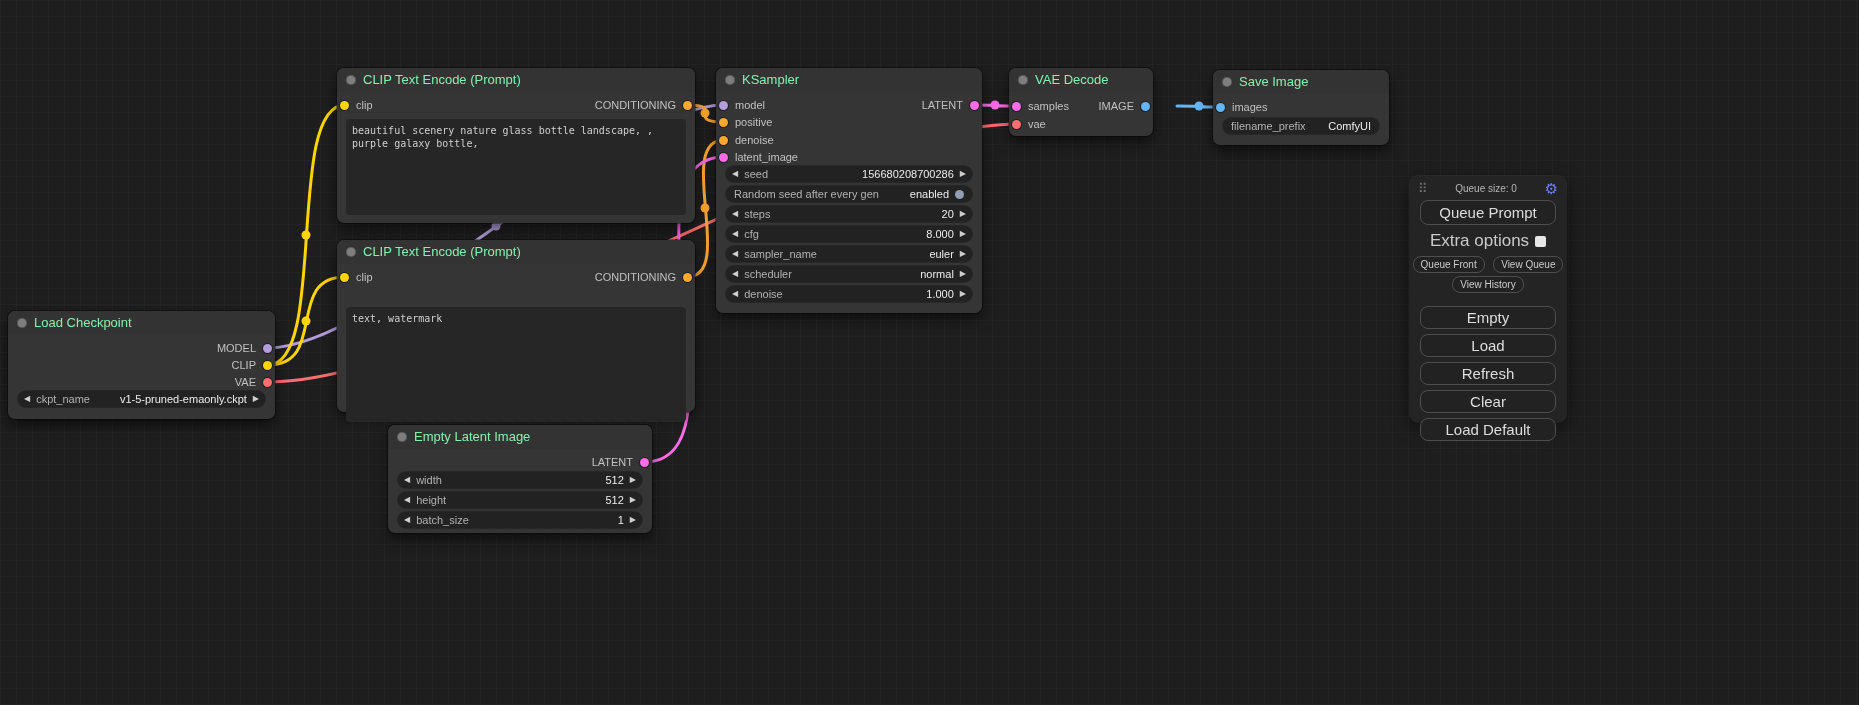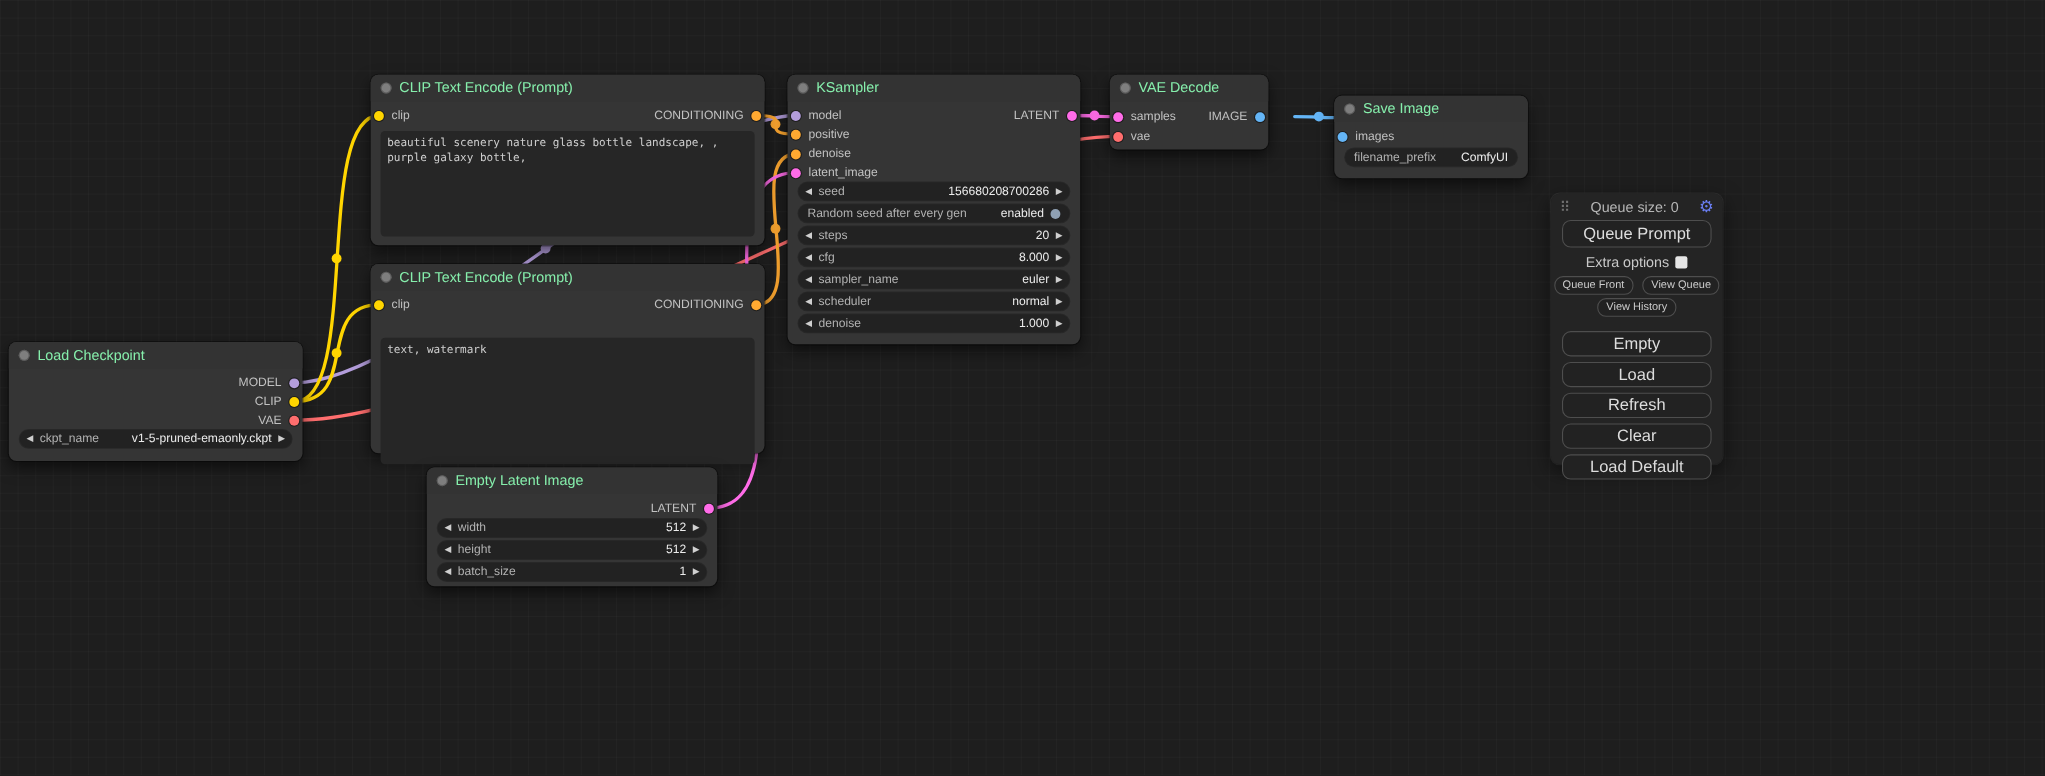--- a/index.html
+++ b/index.html
@@ -63,30 +63,30 @@
 
   
   #menu{
     position:absolute;left:1410px;top:176px;width:156px;height:246px;
     background:rgba(36,36,36,.97);border-radius:8px;
     box-shadow:0 6px 18px rgba(0,0,0,.55), 0 0 0 1px rgba(80,80,80,.35);
     color:#ccc;text-align:center;
   }
   .menu-header{display:flex;align-items:center;padding:5px 8px 2px 8px;}
   .drag-dots{color:#6f6f6f;font-size:13px;cursor:grab;}
-  .queue-size{flex:1;text-align:center;color:#b5b5b5;font-size:13px;}
+  .queue-size{flex:1;text-align:center;color:#b5b5b5;font-size:10px;}
   .gear{font-size:15px;line-height:15px;cursor:pointer;}
   button{font-family:"Liberation Sans",sans-serif;cursor:pointer;}
   .btn-big{
     display:block;width:136px;margin:5px auto;padding:2px 0;
     background:#222;border:1px solid #4e4e4e;border-radius:8px;color:#ddd;
     font-size:15px;text-align:center;
   }
   #queue-prompt{padding:3px 0;margin-top:2px;}
-  .extra-row{display:flex;align-items:center;justify-content:center;gap:6px;margin:6px 0 3px 0;font-size:13px;color:#c9c9c9;}
+  .extra-row{display:flex;align-items:center;justify-content:center;gap:6px;margin:6px 0 3px 0;font-size:17px;color:#c9c9c9;}
   .checkbox{width:11px;height:11px;background:#e6e6e6;border-radius:2px;display:inline-block;}
   .btn-small{
     display:inline-block;font-size:10px;padding:2px 7px;margin:1px 2px;
     background:#222;border:1px solid #4e4e4e;border-radius:8px;color:#ccc;
   }
   .gap-top{margin-top:12px;}
 </style>
 </head>
 <body>
 
@@ -284,21 +284,21 @@
     <div class="port in" style="top:49px">
       <span class="pdot" style="background: rgb(255, 110, 110);"></span>
       <span class="plabel">vae</span>
     </div>
     <div class="port out" style="top:31px">
       <span class="pdot" style="background: rgb(100, 181, 246);"></span>
       <span class="plabel">IMAGE</span>
     </div>
   </div>
 
-  <div class="node" style="left:1213px;top:87px;width:176px;height:75px">
+  <div class="node" style="left:1213px;top:70px;width:176px;height:75px">
     <div class="node-title">
       <span class="tdot"></span>
       <span class="ttext">Save Image</span>
     </div>
     <div class="port in" style="top:30px">
       <span class="pdot" style="background: rgb(100, 181, 246);"></span>
       <span class="plabel">images</span>
     </div>
     <div class="widget padded" style="top:48px">
       <span class="wlabel">filename_prefix</span>

